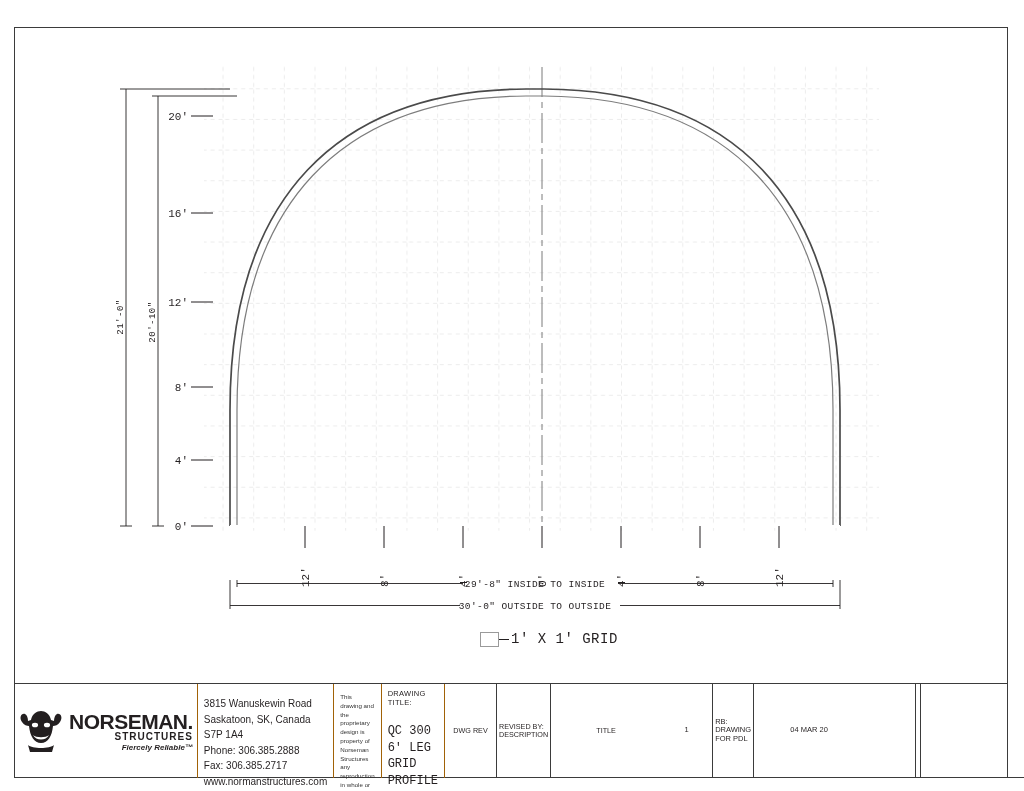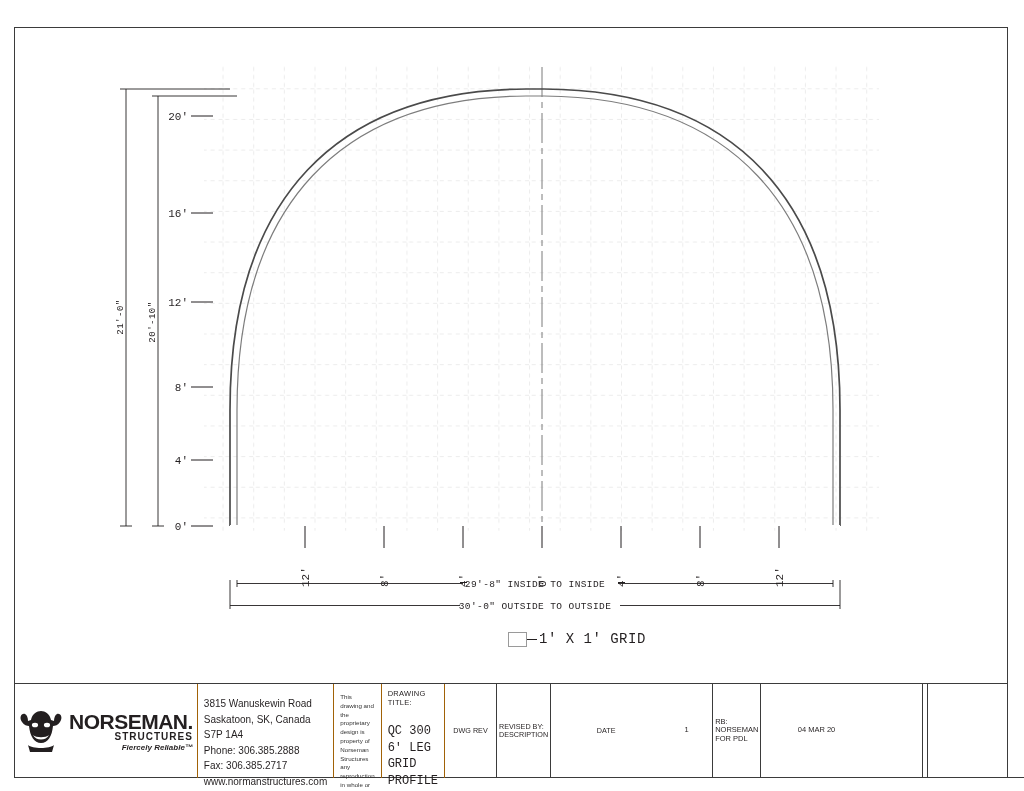--- a/index.html
+++ b/index.html
@@ -170,21 +170,20 @@
   .rev-c2.rev-cell { justify-content: flex-start; }
   .rev-head .rev-cell { font-size: 7.2px; }
   
   .legend {
     position: absolute;
     left: 480px;
     top: 631px;
     display: flex;
     align-items: center;
     gap: 0px;
-    margin-left: 28px;
   }
   .legend-box {
     width: 19px;
     height: 15px;
     border: 1px solid #9a9a9a;
     box-sizing: border-box;
   }
   .legend-dash {
     width: 10px;
     height: 1px;
@@ -335,25 +334,25 @@
 
     <div class="tb-cell tb-title">
       <div class="label">DRAWING TITLE:</div>
       <div class="value">QC 300 6' LEG GRID PROFILE</div>
     </div>
 
     <div class="tb-cell tb-rev">
       <div class="rev-row rev-head">
         <div class="rev-c1 rev-cell">DWG REV</div>
         <div class="rev-c2 rev-cell">REVISED BY: DESCRIPTION</div>
-        <div class="rev-c3 rev-cell">DATE</div>
+        <div class="rev-c3 rev-cell">TITLE</div>
       </div>
       <div class="rev-row">
         <div class="rev-c1 rev-cell">1</div>
-        <div class="rev-c2 rev-cell">RB: NORSEMAN FOR PDL</div>
+        <div class="rev-c2 rev-cell">RB: DRAWING FOR PDL</div>
         <div class="rev-c3 rev-cell">04 MAR 20</div>
       </div>
       <div class="rev-row">
         <div class="rev-c1 rev-cell"></div>
         <div class="rev-c2 rev-cell"></div>
         <div class="rev-c3 rev-cell"></div>
       </div>
       <div class="rev-row">
         <div class="rev-c1 rev-cell"></div>
         <div class="rev-c2 rev-cell"></div>

